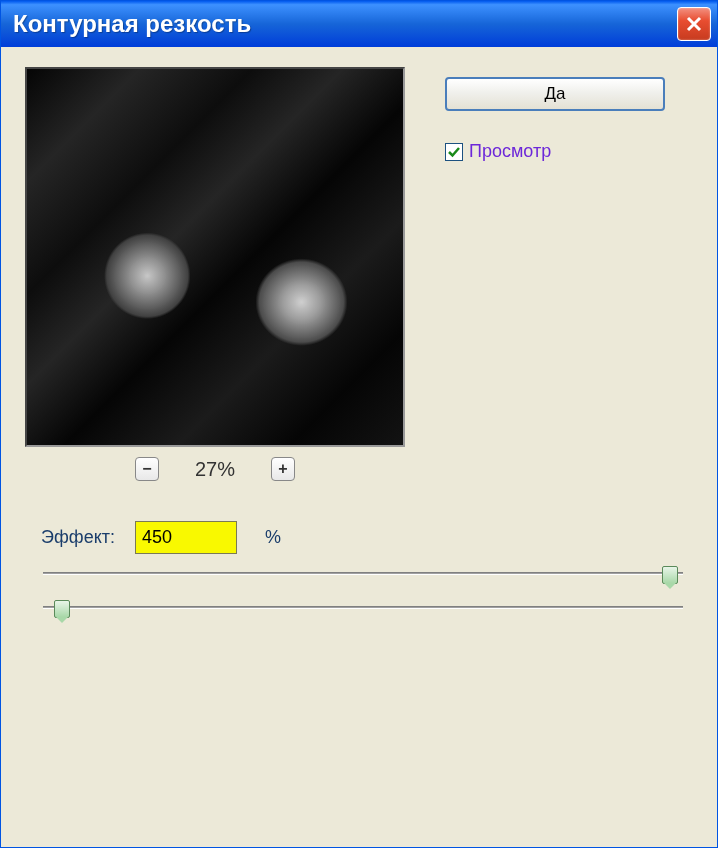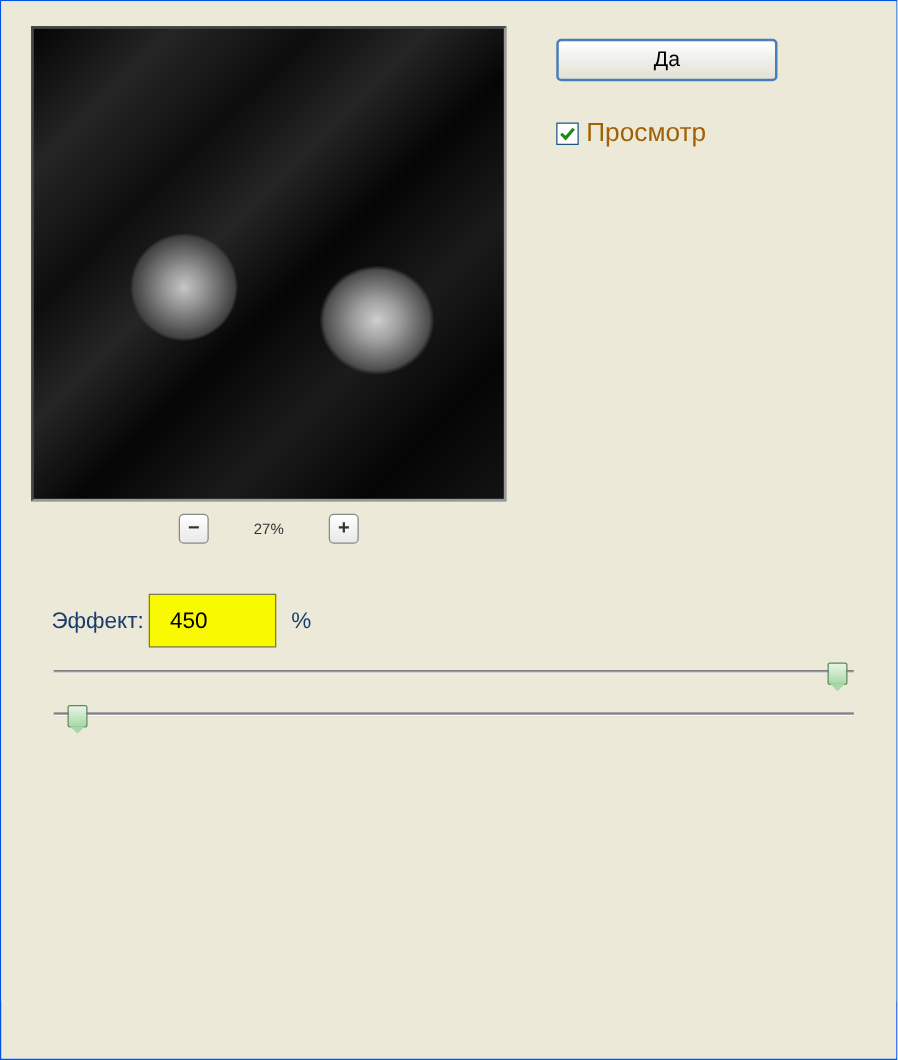--- a/index.html
+++ b/index.html
@@ -95,34 +95,34 @@
       display: flex;
       align-items: center;
       justify-content: center;
       cursor: pointer;
       font-size: 16px;
       font-weight: bold;
       color: #333;
     }
     
     .zoom-label {
-      font-size: 12px;
+      font-size: 20px;
       color: #333;
     }
     
     .right-panel {
       display: flex;
       flex-direction: column;
       gap: 12px;
       padding-top: 10px;
       flex: 1;
     }
     
     .win-button {
-      width: 177px;
+      width: 220px;
       height: 34px;
       border: 1px solid #888;
       border-radius: 4px;
       background: linear-gradient(to bottom, #fff 0%, #f0f0ec 45%, #e4e1d4 100%);
       font-size: 17px;
       cursor: pointer;
       color: #000;
     }
     
     .win-button:first-of-type {
@@ -143,52 +143,52 @@
       background: #fff;
       display: flex;
       align-items: center;
       justify-content: center;
       cursor: pointer;
     }
     
     .checkbox svg { width: 14px; height: 14px; }
     
     .checkbox-label {
-      font-size: 21px;
-      color: #a16207;
+      font-size: 18px;
+      color: #6d28d9;
     }
     
     .sliders-area {
       margin-top: 40px;
     }
     
     .slider-row {
       margin-bottom: 14px;
     }
     
     .slider-inputs {
       display: flex;
       align-items: center;
-      gap: 4px;
+      gap: 20px;
       margin-bottom: 10px;
     }
     
     .slider-label {
       font-size: 18px;
       color: #1a3d6b;
       text-align: right;
       min-width: 90px;
     }
     
     .slider-input {
       width: 102px;
-      height: 43px;
+      height: 33px;
       border: 1px solid #7a7a55;
       background: #f9f900;
-      padding: 0 16px;
+      padding: 0 6px;
       font-size: 18px;
       font-family: inherit;
     }
     
     .slider-unit {
       font-size: 18px;
       color: #1a3d6b;
       margin-left: 8px;
     }
     
@@ -231,20 +231,28 @@
       border-left: 6px solid transparent;
       border-right: 6px solid transparent;
       border-top: 6px solid #a8d8a8;
     }
   </style>
 </head>
 <body>
 
 <div class="dialog">
 
+  <div class="titlebar">
+    <span class="titlebar-title">Контурная резкость</span>
+    <div class="close-btn">
+      <svg viewBox="0 0 20 20">
+        <path d="M4 4 L16 16 M16 4 L4 16" stroke="#fff" stroke-width="3" fill="none"></path>
+      </svg>
+    </div>
+  </div>
 
   <div class="content">
 
     <div class="top-area">
 
       <div class="preview-section">
         <div class="preview-box">
           <div class="preview-img"></div>
         </div>
         <div class="zoom-controls">

